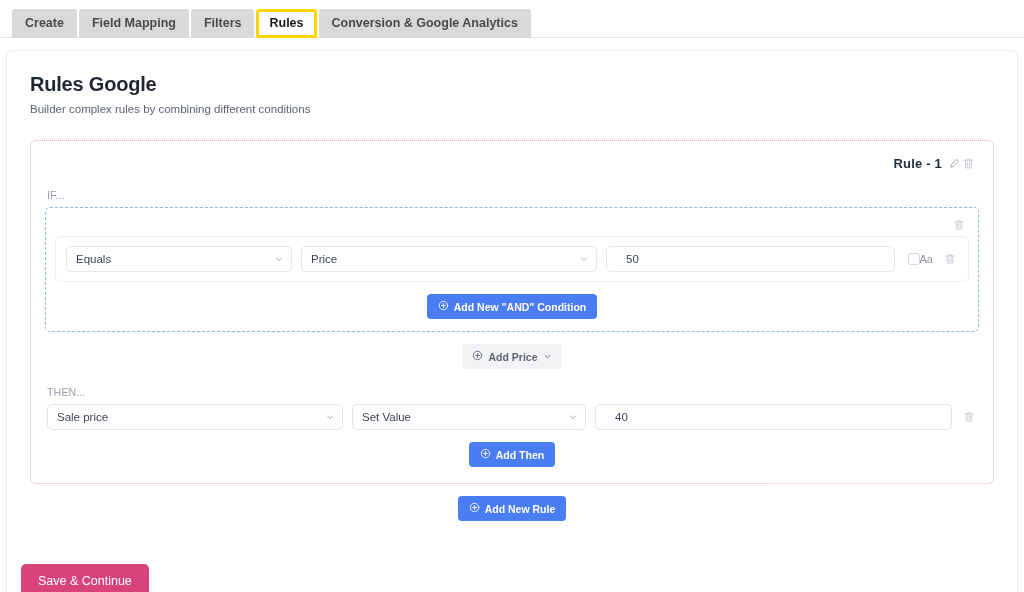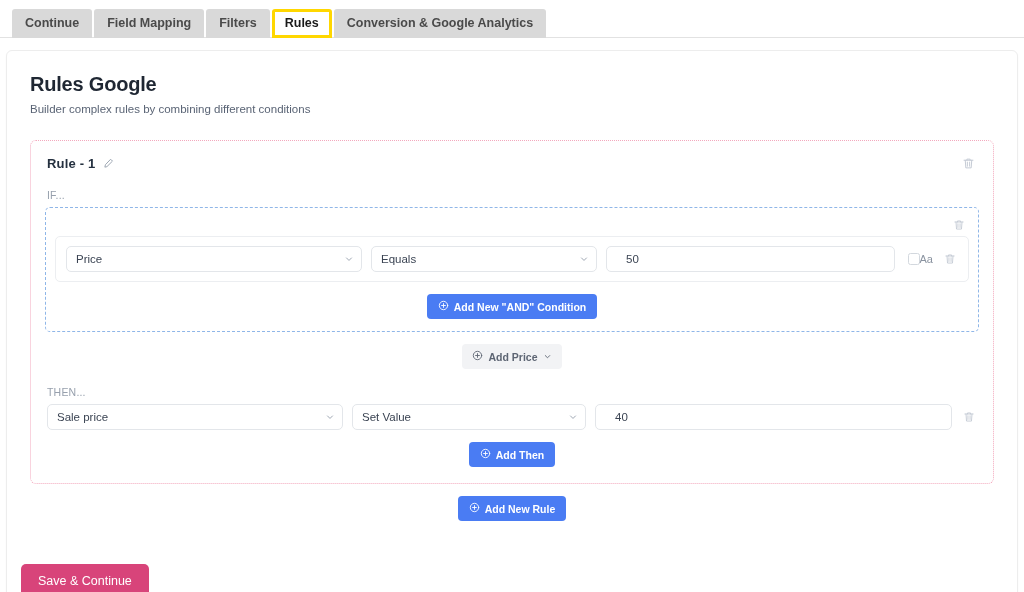--- a/index.html
+++ b/index.html
@@ -86,21 +86,21 @@
     margin: 25px 7px 0 7px;
     border: 1.5px dotted #f3a8bd;
     border-radius: 6px;
     padding: 14px 14px 16px 14px;
     position: relative;
   }
 
   .rule-head {
     display: flex;
     align-items: center;
-    justify-content: space-between;
+    justify-content: flex-end;
     padding: 0 2px;
   }
   .rule-title-wrap {
     display: flex;
     align-items: center;
     gap: 7px;
   }
   .rule-title {
     font-size: 13px;
     font-weight: bold;
@@ -262,21 +262,21 @@
   .footer-save {
     position: absolute;
     left: 14px;
     bottom: 20px;
   }
 </style>
 </head>
 <body>
 
 <div class="tabbar">
-  <div class="tab">Continue</div>
+  <div class="tab">Create</div>
   <div class="tab">Field Mapping</div>
   <div class="tab">Filters</div>
   <div class="tab active">Rules</div>
   <div class="tab">Conversion &amp; Google Analytics</div>
 </div>
 
 <div class="panel">
 
   <div class="page-title">Rules Google</div>
   <div class="page-subtitle">Builder complex rules by combining different conditions</div>
@@ -310,31 +310,31 @@
           <span>
             <svg width="12" height="12" viewBox="0 0 16 16" fill="none" stroke="#c3cad4" stroke-width="1.2" stroke-linecap="round" stroke-linejoin="round">
               <path d="M2.5 4h11M6 4V2.6h4V4M4 4l.7 9.4h6.6L12 4"></path>
               <path d="M6.6 6.3v5M9.4 6.3v5"></path>
             </svg>
           </span>
         </button>
       </div>
 
       <div class="cond-row">
-        <div class="select-box f-field">
-          <span>Price</span>
+        <div class="select-box f-op">
+          <span>Equals</span>
           <span class="chev">
             <svg width="10" height="10" viewBox="0 0 16 16" fill="none" stroke="#97a0ad" stroke-width="1.5" stroke-linecap="round" stroke-linejoin="round">
               <path d="M4 6.3l4 4 4-4"></path>
             </svg>
           </span>
         </div>
 
-        <div class="select-box f-op">
-          <span>Equals</span>
+        <div class="select-box f-field">
+          <span>Price</span>
           <span class="chev">
             <svg width="10" height="10" viewBox="0 0 16 16" fill="none" stroke="#97a0ad" stroke-width="1.5" stroke-linecap="round" stroke-linejoin="round">
               <path d="M4 6.3l4 4 4-4"></path>
             </svg>
           </span>
         </div>
 
         <div class="f-val">
           <input class="text-input" type="text" value="50" style="">
         </div>

